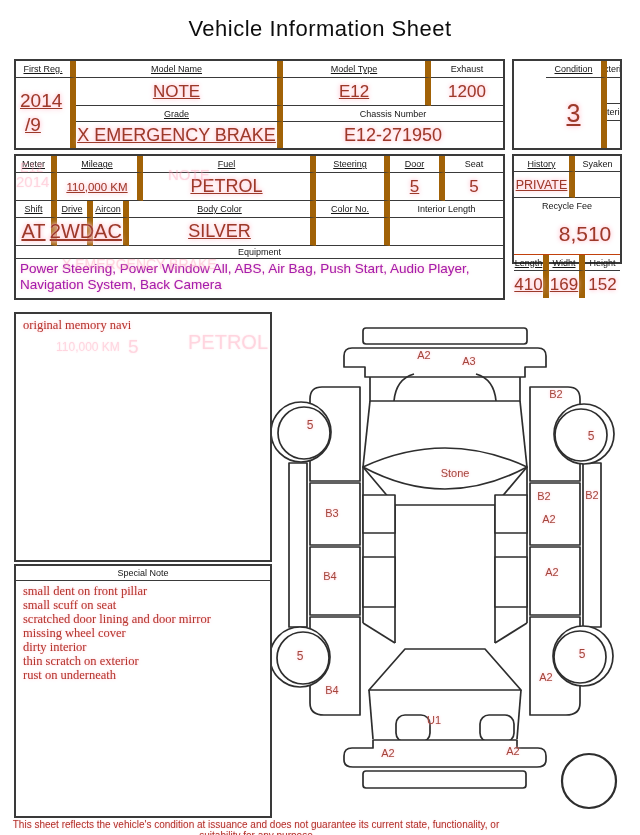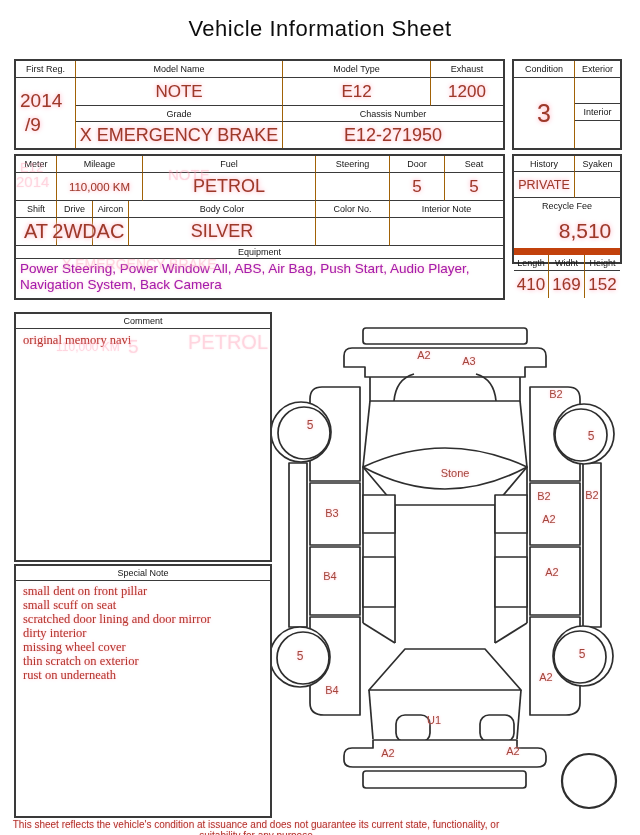--- a/index.html
+++ b/index.html
@@ -5,21 +5,21 @@
   * { margin:0; padding:0; box-sizing:border-box; }
   html,body { width:640px; height:835px; background:#ffffff; position:relative;
     font-family:"Liberation Sans","DejaVu Sans",sans-serif; color:#151515; overflow:hidden; }
   .abs { position:absolute; }
   .box { position:absolute; border:2px solid #3a3a3a; background:#fff; }
   .grid { display:grid; }
   .hdr { font-size:9px; color:#161616; display:flex; align-items:center; justify-content:center;
          white-space:nowrap; overflow:hidden; }
   .val { color:#9c3929; display:flex; align-items:center; justify-content:center; white-space:nowrap;
          text-shadow:0 0 1px #ffc6d2, 0 0 4px #ffc6d2, 0 0 6px #ffd4dd; }
-  .b-r { border-right:1px solid #a16207; }
+  .b-r { border-right:6px solid #a16207;text-decoration:underline; }
   .b-b { border-bottom:1px solid #3a3a3a; }
   .title { left:0; top:16px; width:640px; text-align:center; font-size:22px; letter-spacing:.5px;
            color:#0d0d0d; font-weight:500; }
   .sec-hdr { height:15px; border-bottom:1px solid #3a3a3a; font-size:9px; display:flex;
              align-items:center; justify-content:center; }
   .sec-body { padding:4px 7px; color:#b5372e; font-size:12.5px; line-height:1.25;
               text-shadow:0 0 1px #ffc6d2, 0 0 4px #ffd4dd;font-family:Liberation Serif, serif; }
   .note-body div { line-height:1.04; padding-bottom:1px; }
   .equip-body { padding:2px 4px; color:#a21caf; font-size:13.5px; line-height:16px;
                 text-shadow:0 0 1px #ffc6d2, 0 0 4px #ffd4dd; }
@@ -60,21 +60,21 @@
   <div class="val b-r b-b fs17" style="grid-area:2/3">E12</div>
   <div class="val b-b fs17" style="grid-area:2/4">1200</div>
 
   <div class="hdr b-r b-b" style="grid-area:3/2">Grade</div>
   <div class="hdr b-b" style="grid-area:3/3/4/5">Chassis Number</div>
   <div class="val b-r fs18" style="grid-area:4/2">X EMERGENCY BRAKE</div>
   <div class="val fs18" style="grid-area:4/3/5/5">E12-271950</div>
 </div>
 
 <div class="box grid" style="left:512px; top:59px; width:110px; height:91px;
-     grid-template-columns:61px auto; grid-template-rows:17px 26px 17px auto;">
+     grid-template-columns:61px auto; grid-template-rows:17px 26px 17px auto;padding-left:32px;">
   <div class="hdr b-r b-b" style="grid-area:1/1">Condition</div>
   <div class="val b-r fs25" style="grid-area:2/1/5/2">3</div>
   <div class="hdr b-b" style="grid-area:1/2">Exterior</div>
   <div class="val b-b" style="grid-area:2/2"></div>
   <div class="hdr b-b" style="grid-area:3/2">Interior</div>
   <div class="val" style="grid-area:4/2"></div>
 </div>
 
 <div class="box" style="left:14px; top:154px; width:491px; height:146px;">
   <div class="grid" style="grid-template-columns:41px 86px 173px 74px 55px auto; grid-template-rows:17px 28px;">
@@ -90,68 +90,67 @@
     <div class="val b-r b-b"></div>
     <div class="val b-r b-b fs17">5</div>
     <div class="val b-b fs17">5</div>
   </div>
   <div class="grid" style="grid-template-columns:41px 36px 36px 187px 74px auto; grid-template-rows:17px 28px;">
     <div class="hdr b-r b-b">Shift</div>
     <div class="hdr b-r b-b">Drive</div>
     <div class="hdr b-r b-b">Aircon</div>
     <div class="hdr b-r b-b">Body Color</div>
     <div class="hdr b-r b-b">Color No.</div>
-    <div class="hdr b-b">Interior Note</div>
+    <div class="hdr b-b">Interior Length</div>
     <div class="val b-r b-b fs16">AT</div>
     <div class="val b-r b-b fs16">2WD</div>
     <div class="val b-r b-b fs16">AC</div>
     <div class="val b-r b-b fs18">SILVER</div>
     <div class="val b-r b-b"></div>
     <div class="val b-b"></div>
   </div>
   <div class="hdr b-b" style="height:13px;">Equipment</div>
   <div class="equip-body">Power Steering, Power Window  All, ABS, Air Bag, Push Start, Audio Player, Navigation System, Back Camera</div>
 </div>
 
 <div class="box" style="left:512px; top:154px; width:110px; height:110px;">
   <div class="grid" style="grid-template-columns:61px auto; grid-template-rows:16px 26px;">
     <div class="hdr b-r b-b">History</div>
     <div class="hdr b-b">Syaken</div>
     <div class="val b-r b-b fs12">PRIVATE</div>
     <div class="val b-b"></div>
   </div>
-  <div style="height:57px; border-bottom:7px solid #c2410c; display:flex; flex-direction:column;">
+  <div style="height:57px; border-bottom:1px solid #c2410c; display:flex; flex-direction:column;">
     <div class="hdr" style="height:15px;">Recycle Fee</div>
     <div class="val fs21" style="flex:1;padding-left:36px;">8,510</div>
   </div>
   <div class="grid" style="grid-template-columns:35px 36px auto; grid-template-rows:16px auto; height:43px;">
     <div class="hdr b-r b-b">Length</div>
     <div class="hdr b-r b-b">Widht</div>
     <div class="hdr b-b">Height</div>
     <div class="val b-r fs17">410</div>
     <div class="val b-r fs17">169</div>
     <div class="val fs17">152</div>
   </div>
 </div>
 
 <div class="box" style="left:14px; top:312px; width:258px; height:250px;">
-  <div class="sec-hdr">Comment</div>
   <div class="sec-body" id="comment-body">
       <div>original memory navi</div>
     </div>
 </div>
 
 <div class="box" style="left:14px; top:564px; width:258px; height:254px;">
   <div class="sec-hdr">Special Note</div>
   <div class="sec-body note-body" id="note-body">
       <div>small dent on front pillar</div>
       <div>small scuff on seat</div>
       <div>scratched door lining and door mirror</div>
+      <div>missing wheel cover</div>
       <div>dirty interior</div>
-      <div>missing wheel cover</div>
       <div>thin scratch on exterior</div>
       <div>rust on underneath</div>
     </div>
 </div>
 
 <div class="abs" style="left:272px; top:315px; width:366px; height:505px;">
 <svg viewBox="0 0 366 505" width="366" height="505">
 
   <rect class="dshape" x="17" y="148" width="18" height="164"></rect>
   <rect class="dshape" x="311" y="148" width="18" height="164"></rect>

